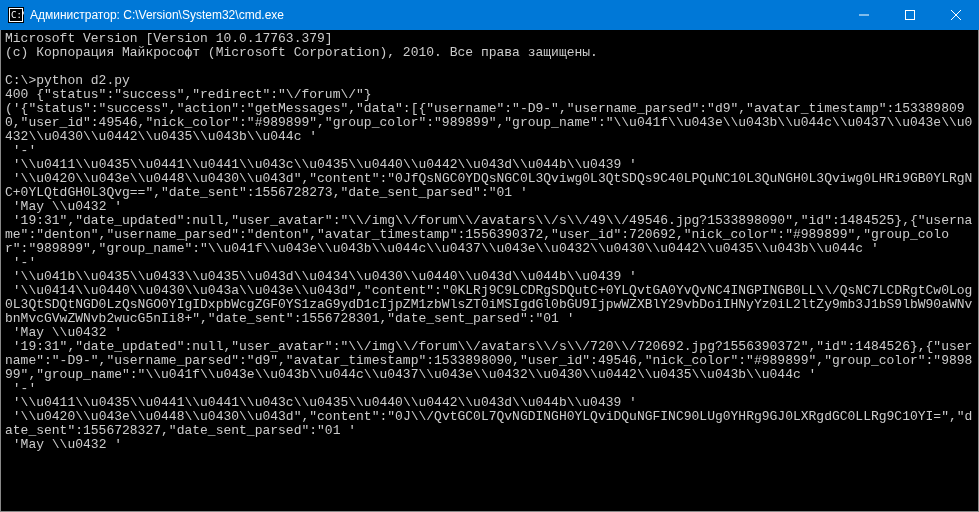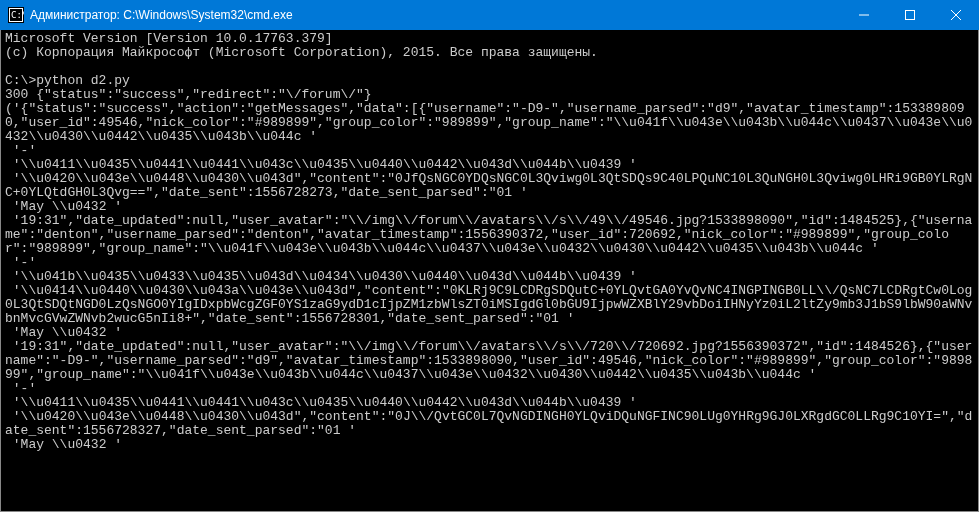--- a/index.html
+++ b/index.html
@@ -61,21 +61,21 @@
 
 <div class="titlebar">
   <span class="icon">
     <svg viewBox="0 0 16 16">
         <rect x="0" y="0" width="16" height="16" fill="#000"></rect>
         <rect x="1" y="1" width="14" height="14" fill="#fff"></rect>
         <rect x="2" y="2" width="12" height="12" fill="#000"></rect>
         <text x="3" y="11" font-size="9" fill="#fff" font-family="monospace">C:\</text>
       </svg>
   </span>
-  <span class="title-text">Администратор: C:\Windows\System32\cmd.exe</span>
+  <span class="title-text">Администратор: C:\Version\System32\cmd.exe</span>
   <div class="win-controls">
     <div class="win-btn">
       <svg viewBox="0 0 10 10">
           <line x1="0" y1="5" x2="10" y2="5" stroke="#fff" stroke-width="1"></line>
         </svg>
     </div>
     <div class="win-btn">
       <svg viewBox="0 0 10 10">
           <rect x="0.5" y="0.5" width="9" height="9" fill="none" stroke="#fff" stroke-width="1"></rect>
         </svg>
@@ -83,24 +83,24 @@
     <div class="win-btn close">
       <svg viewBox="0 0 10 10">
           <line x1="0" y1="0" x2="10" y2="10" stroke="#fff" stroke-width="1"></line>
           <line x1="10" y1="0" x2="0" y2="10" stroke="#fff" stroke-width="1"></line>
         </svg>
     </div>
   </div>
 </div>
 
 <div class="console"><span>Microsoft Version [Version 10.0.17763.379]</span>
-<span>(c) Корпорация Майкрософт (Microsoft Corporation), 2015. Все права защищены.</span>
+<span>(c) Корпорация Майкрософт (Microsoft Corporation), 2010. Все права защищены.</span>
 <span></span>
 <span>C:\&gt;python d2.py</span>
-<span>300 {"status":"success","redirect":"\/forum\/"}</span>
+<span>400 {"status":"success","redirect":"\/forum\/"}</span>
 <span>('{"status":"success","action":"getMessages","data":[{"username":"-D9-","username_parsed":"d9","avatar_timestamp":1533898090,"user_id":49546,"nick_color":"#989899","group_color":"989899","group_name":"\\u041f\\u043e\\u043b\\u044c\\u0437\\u043e\\u0432\\u0430\\u0442\\u0435\\u043b\\u044c '</span>
 <span> '-'</span>
 <span> '\\u0411\\u0435\\u0441\\u0441\\u043c\\u0435\\u0440\\u0442\\u043d\\u044b\\u0439 '</span>
 <span> '\\u0420\\u043e\\u0448\\u0430\\u043d","content":"0JfQsNGC0YDQsNGC0L3Qviwg0L3QtSDQs9C40LPQuNC10L3QuNGH0L3Qviwg0LHRi9GB0YLRgNC+0YLQtdGH0L3Qvg==","date_sent":1556728273,"date_sent_parsed":"01 '</span>
 <span> 'May \\u0432 '</span>
 <span> '19:31","date_updated":null,"user_avatar":"\\/img\\/forum\\/avatars\\/s\\/49\\/49546.jpg?1533898090","id":1484525},{"username":"denton","username_parsed":"denton","avatar_timestamp":1556390372,"user_id":720692,"nick_color":"#989899","group_color":"989899","group_name":"\\u041f\\u043e\\u043b\\u044c\\u0437\\u043e\\u0432\\u0430\\u0442\\u0435\\u043b\\u044c '</span>
 <span> '-'</span>
 <span> '\\u041b\\u0435\\u0433\\u0435\\u043d\\u0434\\u0430\\u0440\\u043d\\u044b\\u0439 '</span>
 <span> '\\u0414\\u0440\\u0430\\u043a\\u043e\\u043d","content":"0KLRj9C9LCDRgSDQutC+0YLQvtGA0YvQvNC4INGPINGB0LL\\/QsNC7LCDRgtCw0Log0L3QtSDQtNGD0LzQsNGO0YIgIDxpbWcgZGF0YS1zaG9ydD1cIjpZM1zbWlsZT0iMSIgdGl0bGU9IjpwWZXBlY29vbDoiIHNyYz0iL2ltZy9mb3J1bS9lbW90aWNvbnMvcGVwZWNvb2wucG5nIi8+","date_sent":1556728301,"date_sent_parsed":"01 '</span>
 <span> 'May \\u0432 '</span>

